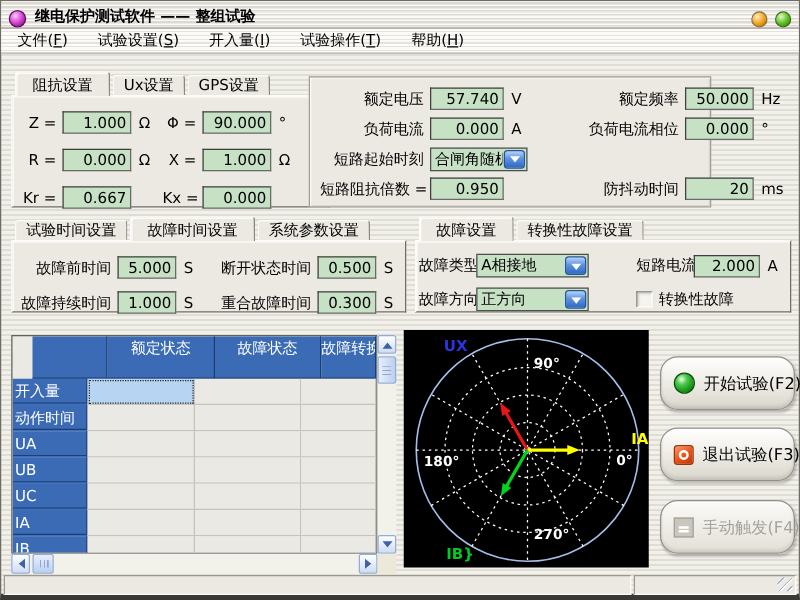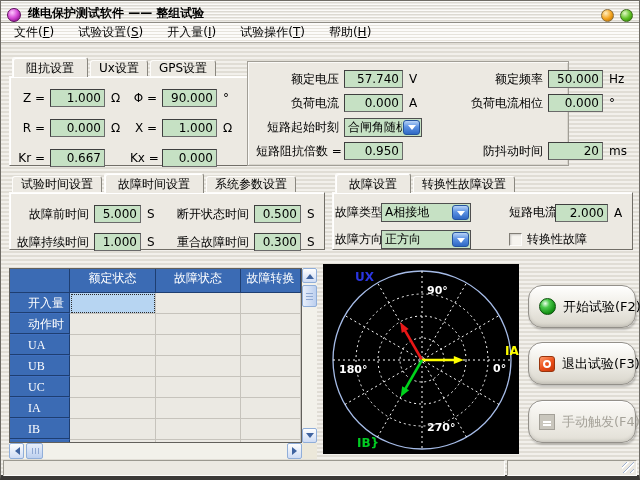--- a/index.html
+++ b/index.html
@@ -76,26 +76,26 @@
   #fault-body  { display:grid; grid-template-columns:46px 102px 26px 46px 56px 14px;
     grid-auto-rows:27px; align-items:center; padding:6px 0 0 2px; }
   #fault-body .combo { width:90px; }
   .check-group { grid-column:4/7; display:flex; align-items:center; gap:5px; }
 
   
   .tablewrap { position:absolute; left:8px; top:267px; width:308px; height:191px; }
   .gridtable { position:absolute; left:0; top:0; right:15px; bottom:16px;
     border:1px solid #62605b; background:#ebe9e3; overflow:hidden; }
   .trow, .thead { display:grid; grid-template-columns:60px 86px 85px 1fr; }
-  .thead { height:24px; }
+  .thead { height:34px;margin-left:16px; }
   .th, .corner { background:#3b6bb4; color:#fff; text-align:center; line-height:18px;
     border-right:1px solid #1e3e71; border-bottom:1px solid #1e3e71; overflow:hidden; white-space:nowrap; }
   .trow { height:21px; }
-  .rowhdr { background:#3b6bb4; color:#fff; padding-left:18px; line-height:20px;
-    border-right:1px solid #1e3e71; border-bottom:1px solid #3f6fbf; box-shadow:inset 0 -1px 0 #1e3e71; overflow:hidden;font-family:Liberation Serif, serif; }
+  .rowhdr { background:#3b6bb4; color:#fff; padding-left:2px; line-height:20px;
+    border-right:1px solid #1e3e71; border-bottom:1px solid #3f6fbf; box-shadow:inset 0 -1px 0 #1e3e71; overflow:hidden; }
   .td { background:#ebe9e3; border-right:1px solid #c6c3bc; border-bottom:1px solid #c6c3bc; }
   .td.selected { background:#b7d5f2; outline:1px dotted #2b2b2b; outline-offset:-2px; }
   .trow.partial { height:9px; overflow:hidden; }
 
   
   .vscroll { position:absolute; right:0; top:0; width:15px; bottom:16px; background:#f2f1ea; }
   .hscroll { position:absolute; left:0; bottom:0; height:16px; right:15px; background:#f2f1ea; }
   .sbcorner { position:absolute; right:0; bottom:0; width:15px; height:16px; background:#ece8da; }
   .sb-btn { position:absolute; background:linear-gradient(180deg,#fefefe,#cfdcf4);
     border:1px solid #90aed9; border-radius:2px; display:flex; align-items:center; justify-content:center; cursor:pointer; }

